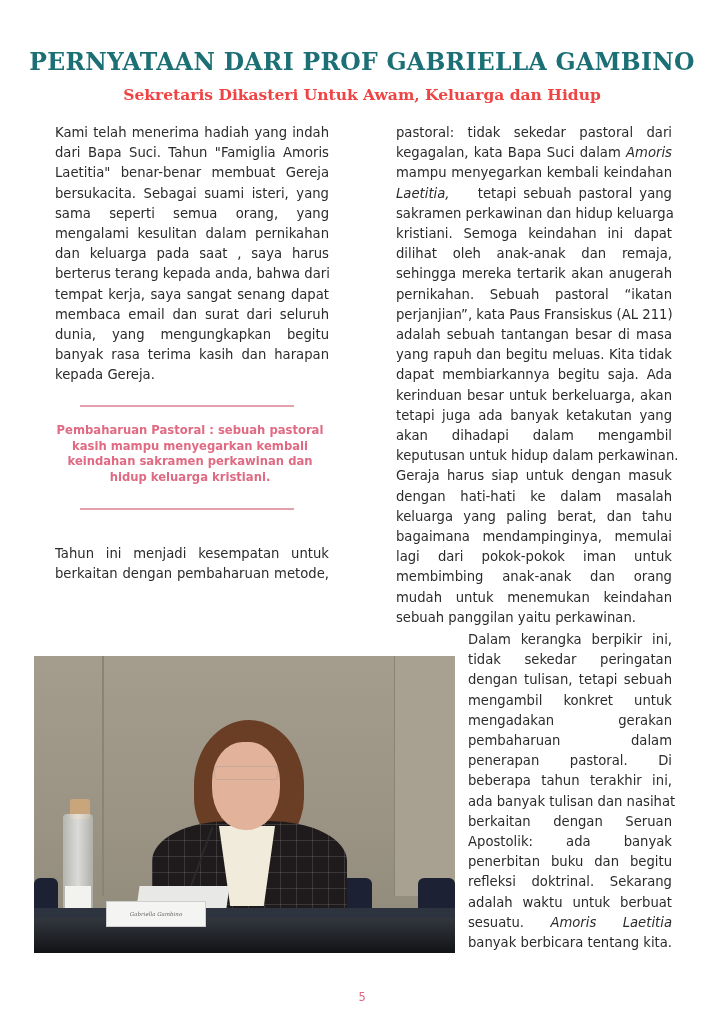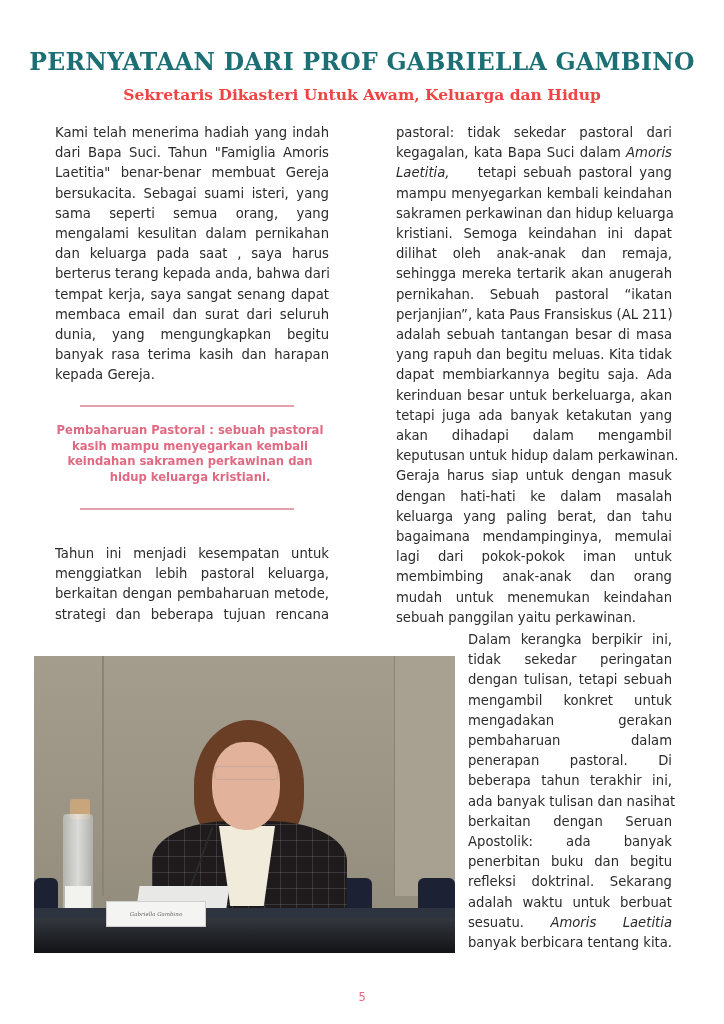--- a/index.html
+++ b/index.html
@@ -83,30 +83,28 @@
   <span class="line">banyak rasa terima kasih dan harapan</span>
   <span class="line last">kepada Gereja.</span>
 </div>
 
 <div class="pullquote-rule top"></div>
 <p class="pullquote">Pembaharuan Pastoral : sebuah pastoral kasih mampu menyegarkan kembali keindahan sakramen perkawinan dan hidup keluarga kristiani.</p>
 <div class="pullquote-rule bottom"></div>
 
 <div class="col col-left-2">
   <span class="line">Tahun ini menjadi kesempatan untuk</span>
-  <span class="line">menggiatkan lebih pastoral keluarga,</span>
   <span class="line">berkaitan dengan pembaharuan metode,</span>
-  <span class="line">strategi dan beberapa tujuan rencana</span>
 </div>
 
 <div class="col col-right-1">
   <span class="line">pastoral: tidak sekedar pastoral dari</span>
   <span class="line"><span>kegagalan, kata Bapa Suci dalam </span><em>Amoris</em></span>
+  <span class="line">mampu menyegarkan kembali keindahan</span>
   <span class="line"><em>Laetitia,</em><span>&nbsp;&nbsp;&nbsp; tetapi sebuah pastoral yang</span></span>
-  <span class="line">mampu menyegarkan kembali keindahan</span>
   <span class="line">sakramen perkawinan dan hidup keluarga</span>
   <span class="line">kristiani.   Semoga keindahan ini dapat</span>
   <span class="line">dilihat oleh anak-anak dan remaja,</span>
   <span class="line">sehingga mereka tertarik akan anugerah</span>
   <span class="line">pernikahan. Sebuah pastoral “ikatan</span>
   <span class="line">perjanjian”, kata Paus Fransiskus (AL 211)</span>
   <span class="line">adalah sebuah tantangan besar di masa</span>
   <span class="line">yang rapuh dan begitu meluas. Kita tidak</span>
   <span class="line">dapat membiarkannya begitu saja.   Ada</span>
   <span class="line">kerinduan besar untuk berkeluarga, akan</span>

